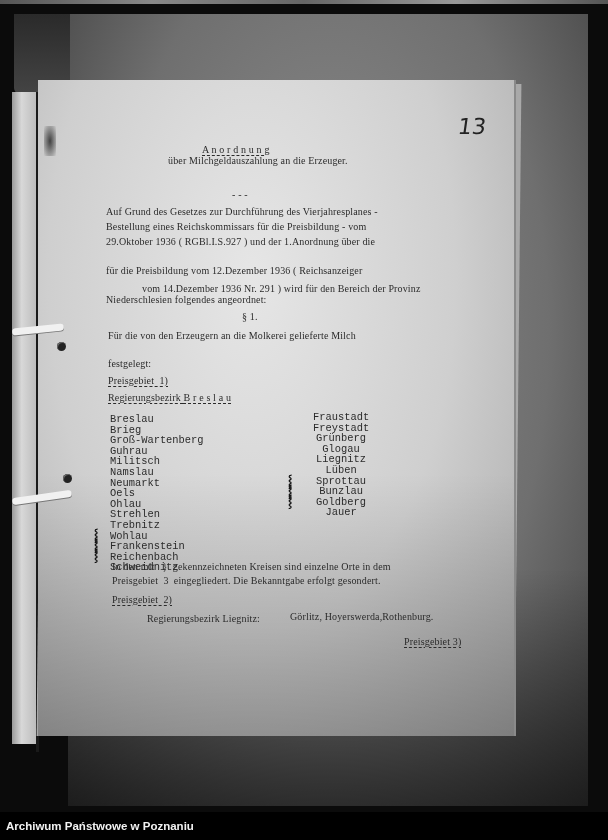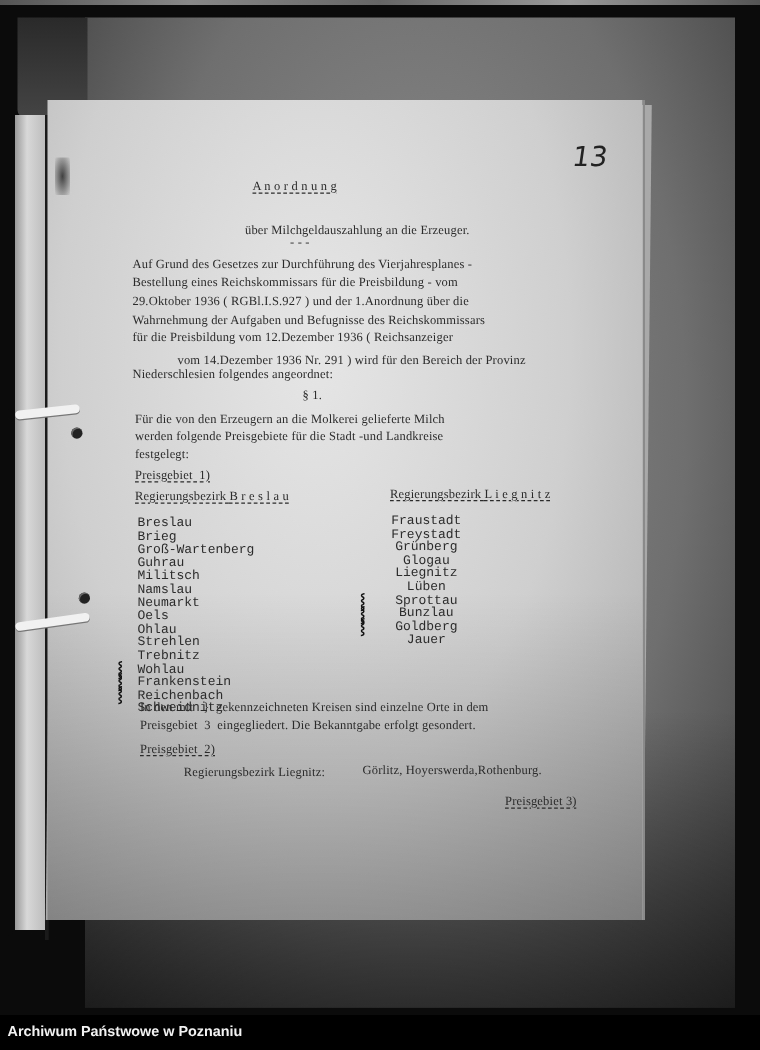--- a/index.html
+++ b/index.html
@@ -50,41 +50,38 @@
   <div class="stain"></div>
 
   <div class="string" style="left:12px;top:326px;width:52px;transform:rotate(-6deg);"></div>
   <div class="punch" style="left:57px;top:342px;"></div>
   <div class="punch" style="left:63px;top:474px;"></div>
   <div class="string" style="left:12px;top:494px;width:60px;transform:rotate(-8deg);"></div>
 
   <div class="folio">13</div>
 
   <div class="t u" style="left:202px;top:145px;">A n o r d n u n g</div>
-  <div class="t" style="left:168px;top:180px;margin-left:28px;">über Milchgeldauszahlung an die Erzeuger.</div>
+  <div class="t" style="left:168px;top:156px;">über Milchgeldauszahlung an die Erzeuger.</div>
   <div class="t" style="left:232px;top:190px;">- - -</div>
 
   <div class="t" style="left:106px;top:207px;">Auf Grund des Gesetzes zur Durchführung des Vierjahresplanes -</div>
   <div class="t" style="left:106px;top:222px;">Bestellung eines Reichskommissars für die Preisbildung - vom</div>
   <div class="t" style="left:106px;top:237px;">29.Oktober 1936 ( RGBl.I.S.927 ) und der 1.Anordnung über die</div>
-  <div class="t" style="left:106px;top:252px;">Wahrnehmung der Aufgaben und Befugnisse des Reichskommissars</div>
   <div class="t" style="left:106px;top:266px;">für die Preisbildung vom 12.Dezember 1936 ( Reichsanzeiger</div>
   <div class="t" style="left:106px;top:284px;margin-left:36px;">vom 14.Dezember 1936 Nr. 291 ) wird für den Bereich der Provinz</div>
   <div class="t" style="left:106px;top:295px;">Niederschlesien folgendes angeordnet:</div>
 
   <div class="t" style="left:242px;top:312px;">§ 1.</div>
 
   <div class="t" style="left:108px;top:331px;">Für die von den Erzeugern an die Molkerei gelieferte Milch</div>
-  <div class="t" style="left:108px;top:345px;">werden folgende Preisgebiete für die Stadt -und Landkreise</div>
   <div class="t" style="left:108px;top:359px;">festgelegt:</div>
 
   <div class="t u" style="left:108px;top:376px;">Preisgebiet  1)</div>
 
   <div class="t u" style="left:108px;top:393px;"><span>Regierungsbezirk </span><span>B r e s l a u</span></div>
-  <div class="t u" style="left:312px;top:391px;"><span>Regierungsbezirk </span><span>L i e g n i t z</span></div>
 
   <ul class="list" style="left:110px;top:414px;">
     <li>Breslau</li>
     <li>Brieg</li>
     <li>Groß-Wartenberg</li>
     <li>Guhrau</li>
     <li>Militsch</li>
     <li>Namslau</li>
     <li>Neumarkt</li>
     <li>Oels</li>

